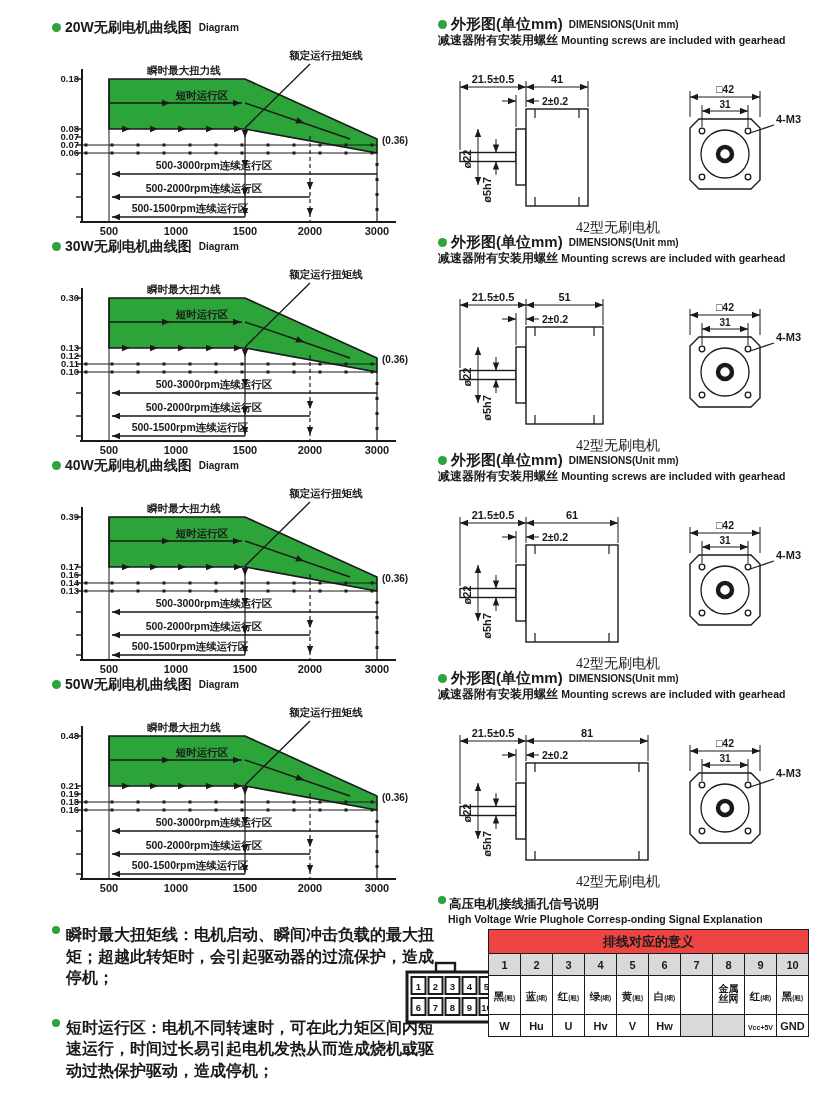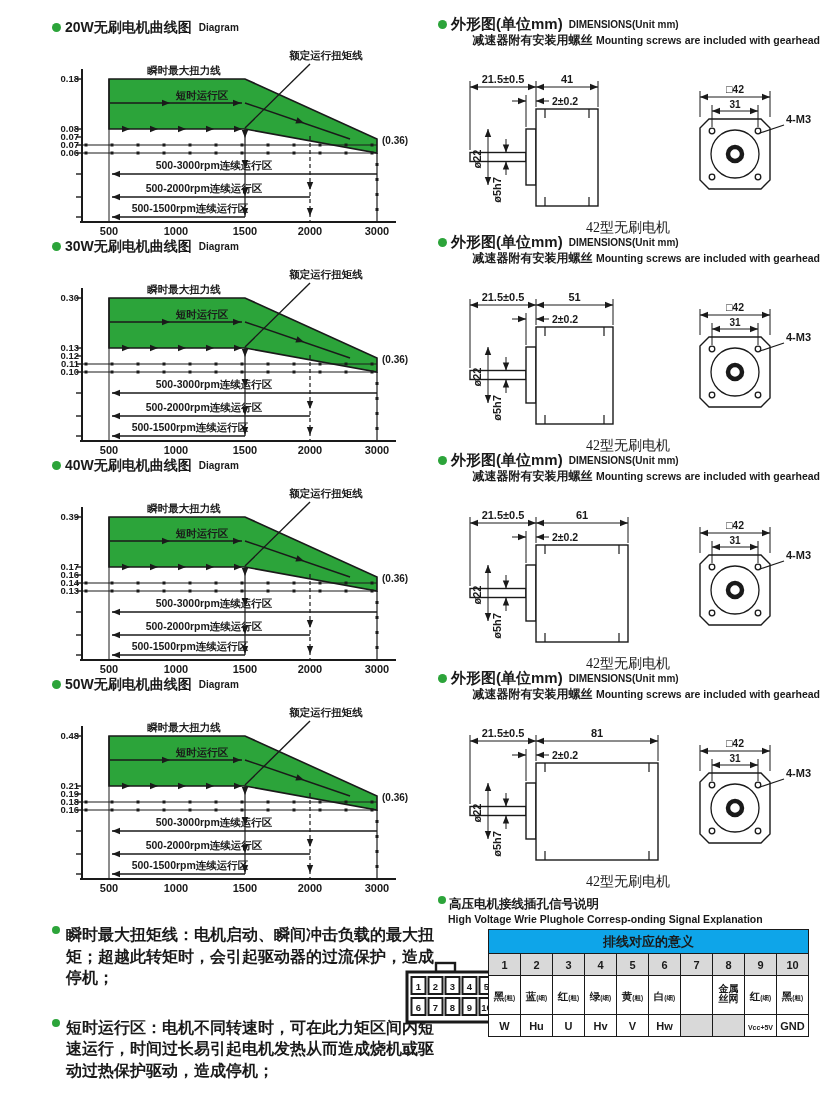--- a/index.html
+++ b/index.html
@@ -5,37 +5,37 @@
   html,body{margin:0;padding:0;background:#ffffff;}
   body{width:820px;height:1104px;position:relative;font-family:"Liberation Sans",sans-serif;color:#1a1a1a;overflow:hidden;}
   .page{position:absolute;inset:0;background:#fff;}
   .col-left{position:absolute;left:52px;top:20px;width:392px;}
   .col-right{position:absolute;left:438px;top:16px;width:382px;}
   .chart-sec{height:219px;}
   .sec-title{margin:0 0 1px 0;font-size:14px;font-weight:bold;display:flex;align-items:center;gap:4px;line-height:1.1;}
   .sec-title .en{font-size:10px;margin-left:3px;}
   .dot{width:9px;height:9px;border-radius:50%;background:#2ca43a;display:inline-block;flex:0 0 auto;}
   .dot.small{width:8px;height:8px;}
-  .dim-sec{height:218px;text-align:right;}
+  .dim-sec{height:218px;}
   .dim-title{font-size:15px;font-weight:bold;display:flex;align-items:center;gap:4px;line-height:1.1;}
   .dim-title .en{font-size:10px;margin-left:2px;}
   .dim-sub{font-size:12px;font-weight:bold;margin:1px 0 0 0;line-height:1.15;}
   .dim-sub .en{font-size:10.5px;}
   .notes{margin-top:2px;}
   .note-item{display:flex;gap:6px;margin-bottom:9px;font-size:16px;font-weight:bold;line-height:1.35;width:385px;margin-top:28px;}
   .note-item .dot{margin-top:2px;}
   .wire-sec{position:relative;height:150px;margin-top:8px;}
   .wire-title{font-size:12.5px;font-weight:bold;display:flex;align-items:flex-start;gap:3px;}
   .wire-title-en{font-size:10.5px;font-weight:bold;margin:0 0 4px 10px;}
   .wire-body{position:relative;}
   .connector-holder{position:absolute;left:-34px;top:32px;}
   .wire-table-holder{position:absolute;left:50px;top:0px;}
   table.wiretab{border-collapse:collapse;table-layout:fixed;}
   table.wiretab td,table.wiretab th{border:1.6px solid #1a1a1a;text-align:center;padding:0;overflow:hidden;}
-  table.wiretab th{font-size:13px;font-weight:bold;height:23px;background:#0ea5e9;}
+  table.wiretab th{font-size:13px;font-weight:bold;height:23px;background:#ef4444;}
   td.pin{width:31px;height:21px;font-size:11px;font-weight:bold;background:#d9d9d9;}
   td.color{height:38px;background:#fff;font-weight:bold;}
   td.sig{height:21px;font-size:11px;font-weight:bold;background:#fff;}
   td.gray{background:#d9d9d9;}
   .cname{font-size:10.5px;}
   .csub{font-size:6.5px;}
   .cmulti{font-size:10px;line-height:1.05;display:inline-block;}
   .sig-small{font-size:7px;}
   .pageno{position:absolute;left:0;right:0;top:1044px;text-align:center;font-size:12px;font-weight:bold;}
   svg text{fill:#1a1a1a;}

